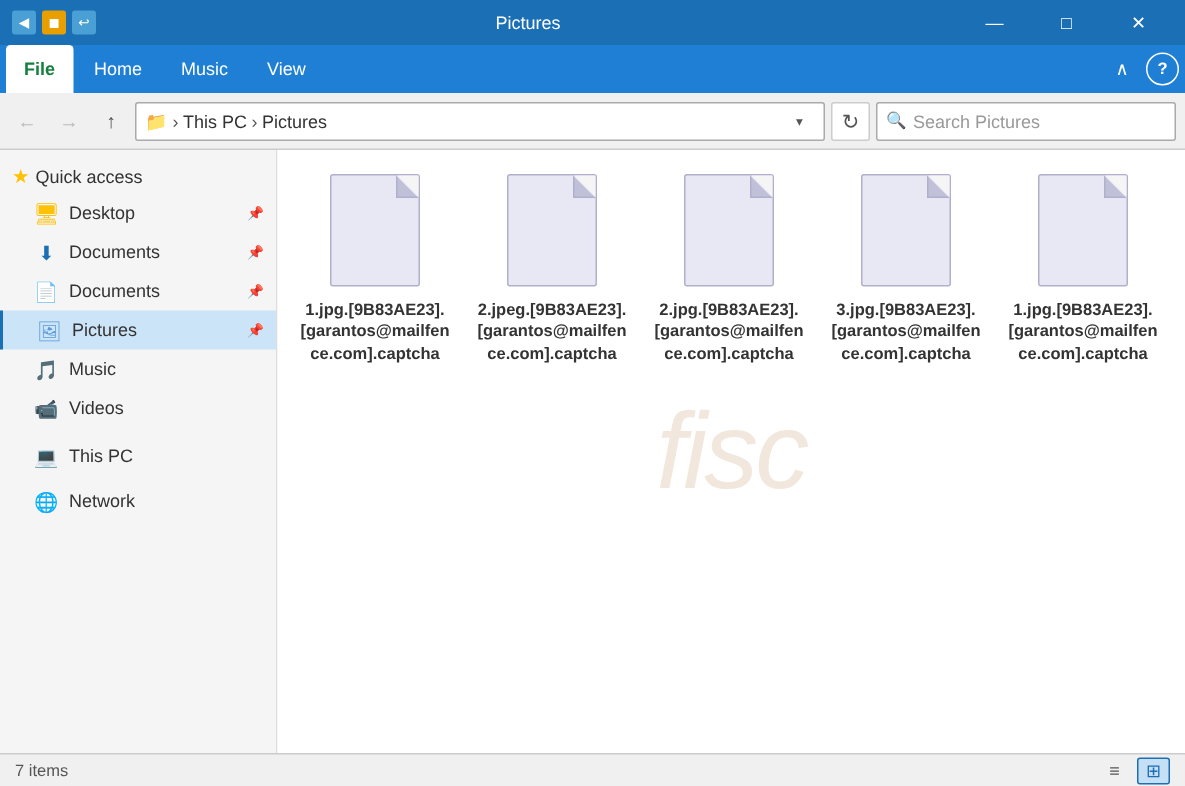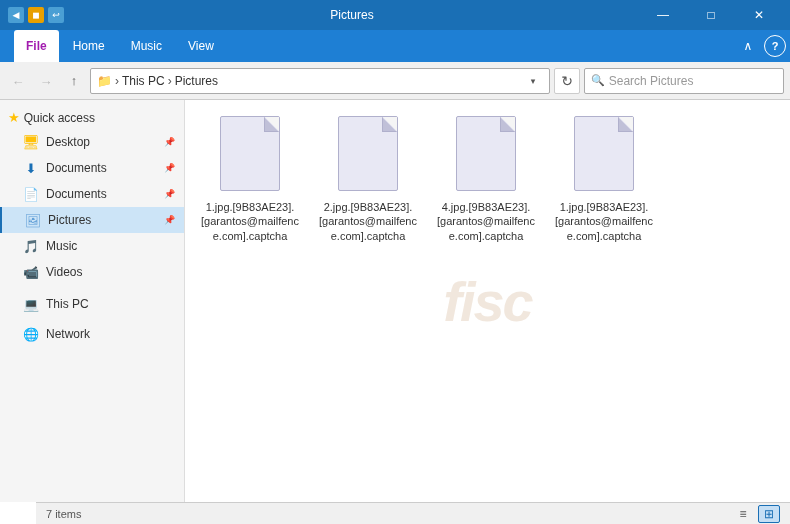--- a/index.html
+++ b/index.html
@@ -72,23 +72,22 @@
       font-size: 12px;
       color: #ffffff;
       cursor: pointer;
       height: 32px;
       display: flex;
       align-items: center;
       border-radius: 3px 3px 0 0;
     }
     .ribbon-tab.active {
       background: white;
-      color: #a21caf;
+      color: #15803d;
       font-weight: 600;
-      margin-left: 10px;
     }
     .ribbon-spacer { flex: 1; }
     .ribbon-right {
       display: flex;
       align-items: center;
       gap: 4px;
     }
     .ribbon-chevron, .ribbon-help {
       width: 24px;
       height: 24px;
@@ -232,23 +231,23 @@
       overflow-y: auto;
       position: relative;
     }
 
     
     .watermark {
       position: absolute;
       top: 50%;
       left: 50%;
       transform: translate(-50%, -50%);
-      font-size: 56px;
+      font-size: 72px;
       color: rgba(200, 160, 120, 0.25);
-      font-weight: 700;
+      font-weight: 400;
       letter-spacing: -2px;
       pointer-events: none;
       user-select: none;
       z-index: 0;
       font-style: italic;
     }
 
     
     .file-item {
       width: 110px;
@@ -333,33 +332,33 @@
     }
     .txt-line:last-child { width: 60%; }
 
     .file-name {
       font-size: 11px;
       color: #333;
       text-align: center;
       word-break: break-word;
       line-height: 1.3;
       max-width: 108px;
+      font-weight: bold;
     }
 
     
     .status-bar {
       height: 22px;
       background: #f0f0f0;
       border-top: 1px solid #ccc;
       display: flex;
       align-items: center;
       padding: 0 10px;
       font-size: 11px;
       color: #555;
-      margin-left: 36px;
     }
     .status-bar-right {
       margin-left: auto;
       display: flex;
       gap: 4px;
     }
     .view-btn {
       width: 22px;
       height: 18px;
       display: flex;
@@ -478,27 +477,33 @@
   <div class="file-item">
         <div class="file-icon">
           <div class="doc-icon"></div>
         </div>
         <div class="file-name">1.jpg.[9B83AE23].[garantos@mailfence.com].captcha</div>
       </div>
       <div class="file-item">
         <div class="file-icon">
           <div class="doc-icon"></div>
         </div>
+        <div class="file-name">2.jpeg.[9B83AE23].[garantos@mailfence.com].captcha</div>
+      </div>
+      <div class="file-item">
+        <div class="file-icon">
+          <div class="doc-icon"></div>
+        </div>
         <div class="file-name">2.jpg.[9B83AE23].[garantos@mailfence.com].captcha</div>
       </div>
       <div class="file-item">
         <div class="file-icon">
           <div class="doc-icon"></div>
         </div>
-        <div class="file-name">4.jpg.[9B83AE23].[garantos@mailfence.com].captcha</div>
+        <div class="file-name">3.jpg.[9B83AE23].[garantos@mailfence.com].captcha</div>
       </div>
       <div class="file-item">
         <div class="file-icon">
           <div class="doc-icon"></div>
         </div>
         <div class="file-name">1.jpg.[9B83AE23].[garantos@mailfence.com].captcha</div>
       </div>
     </div>
 </div>
 

